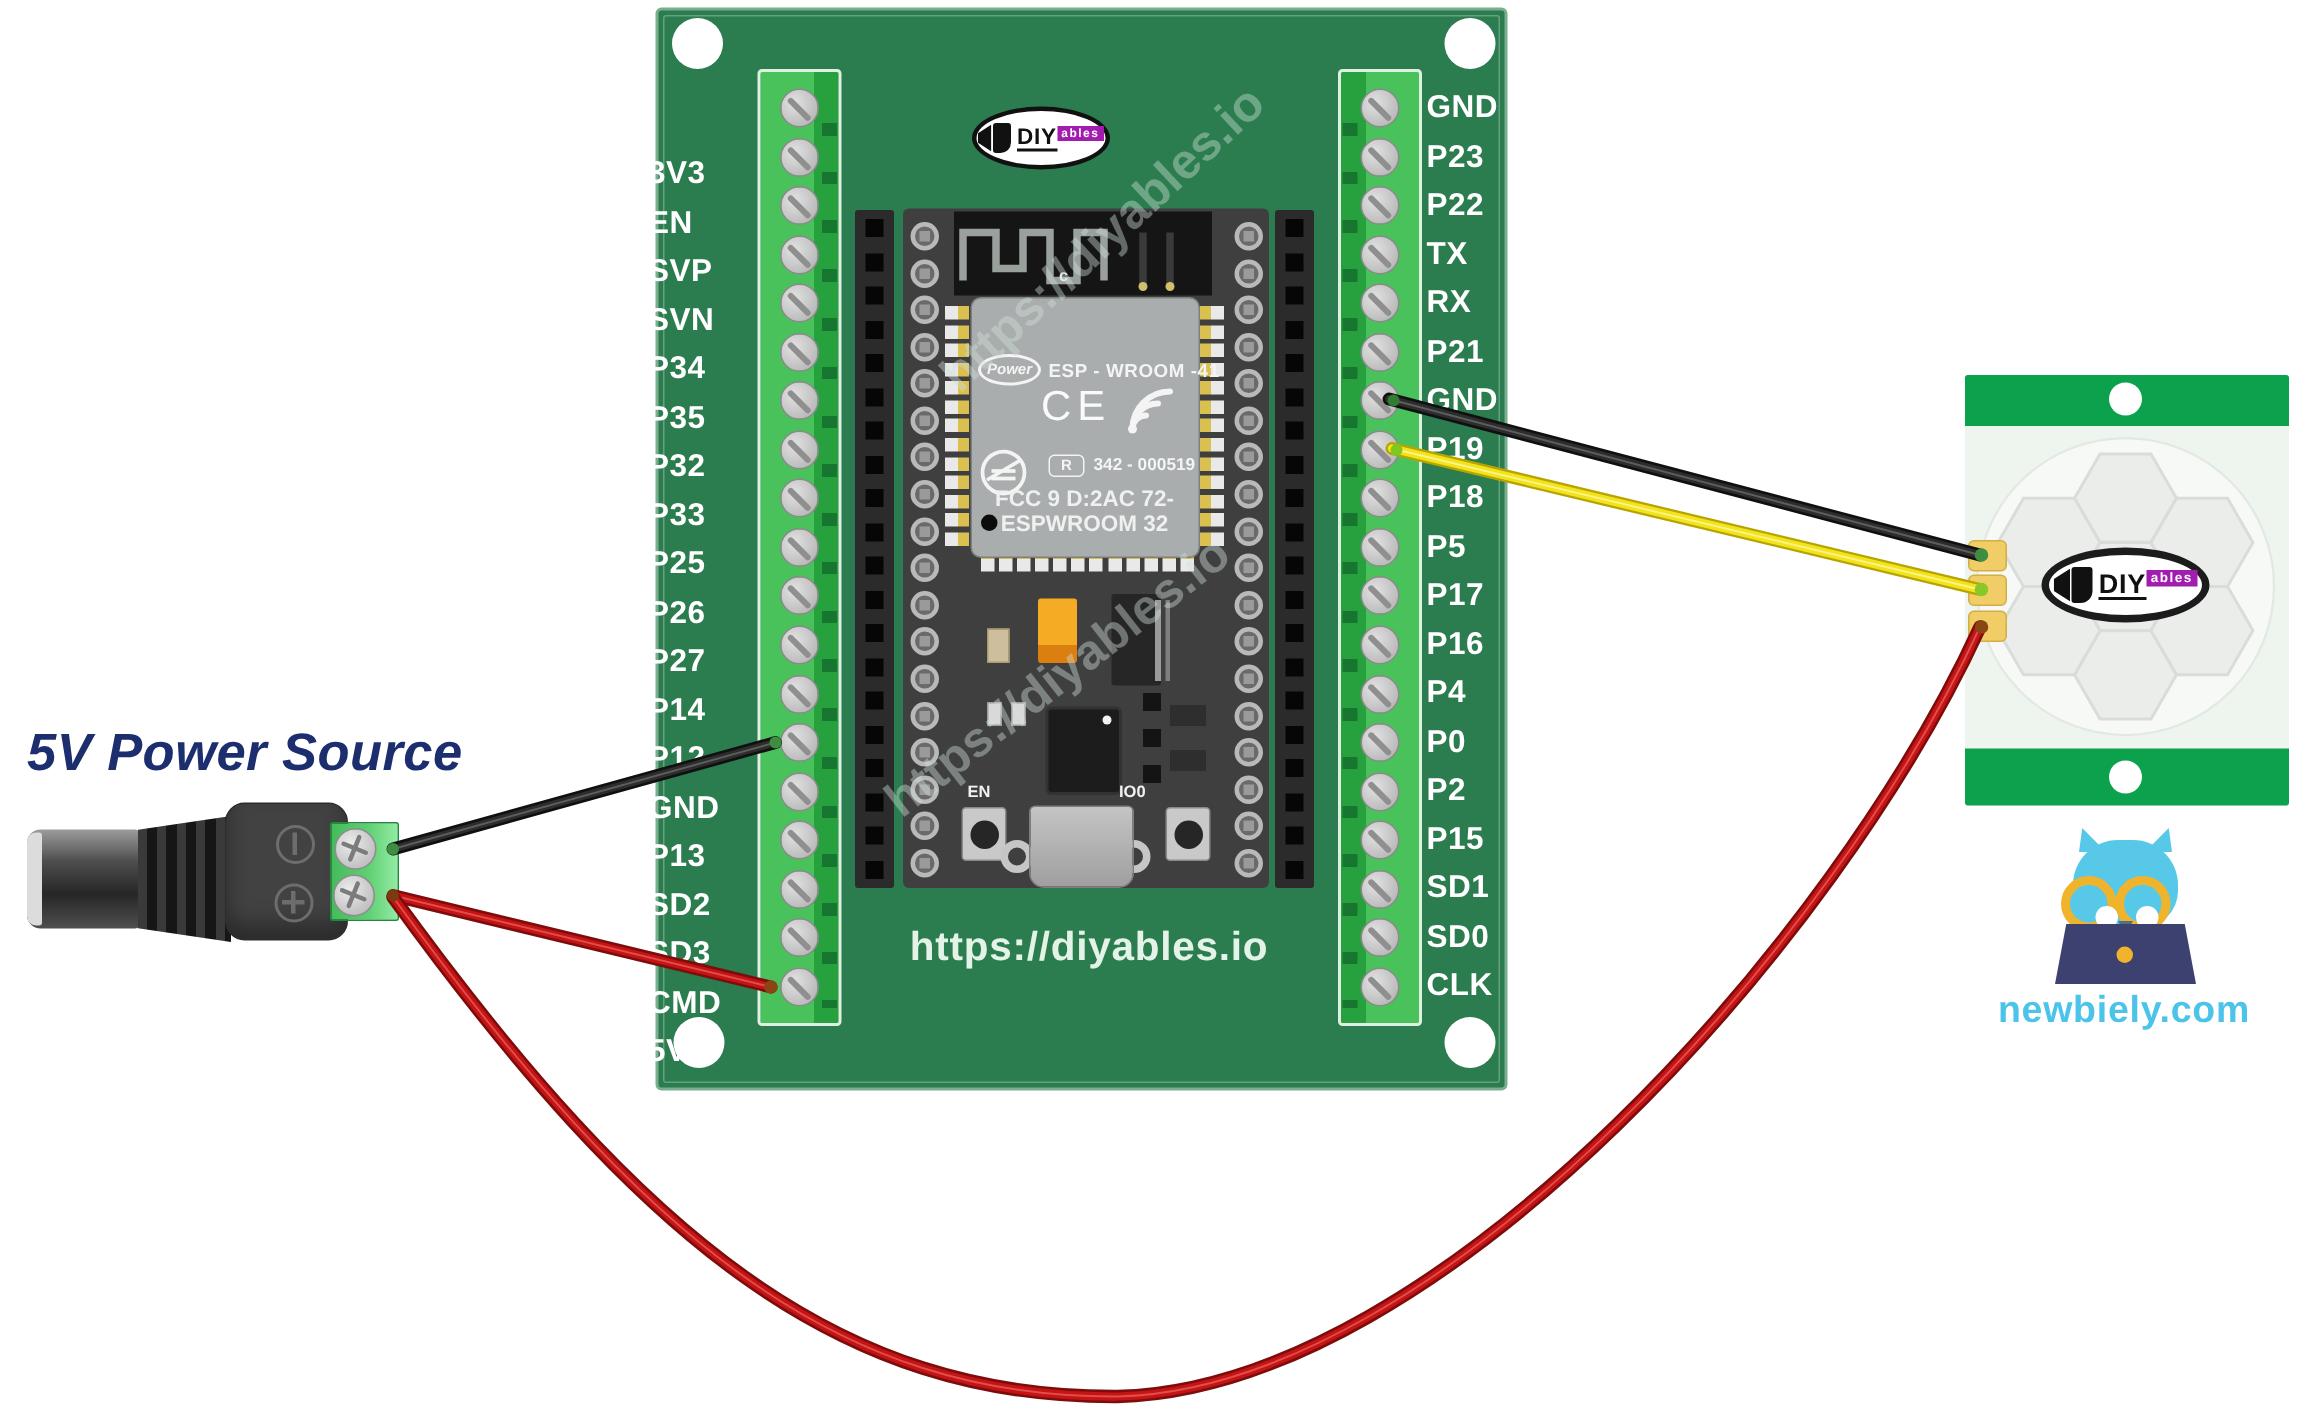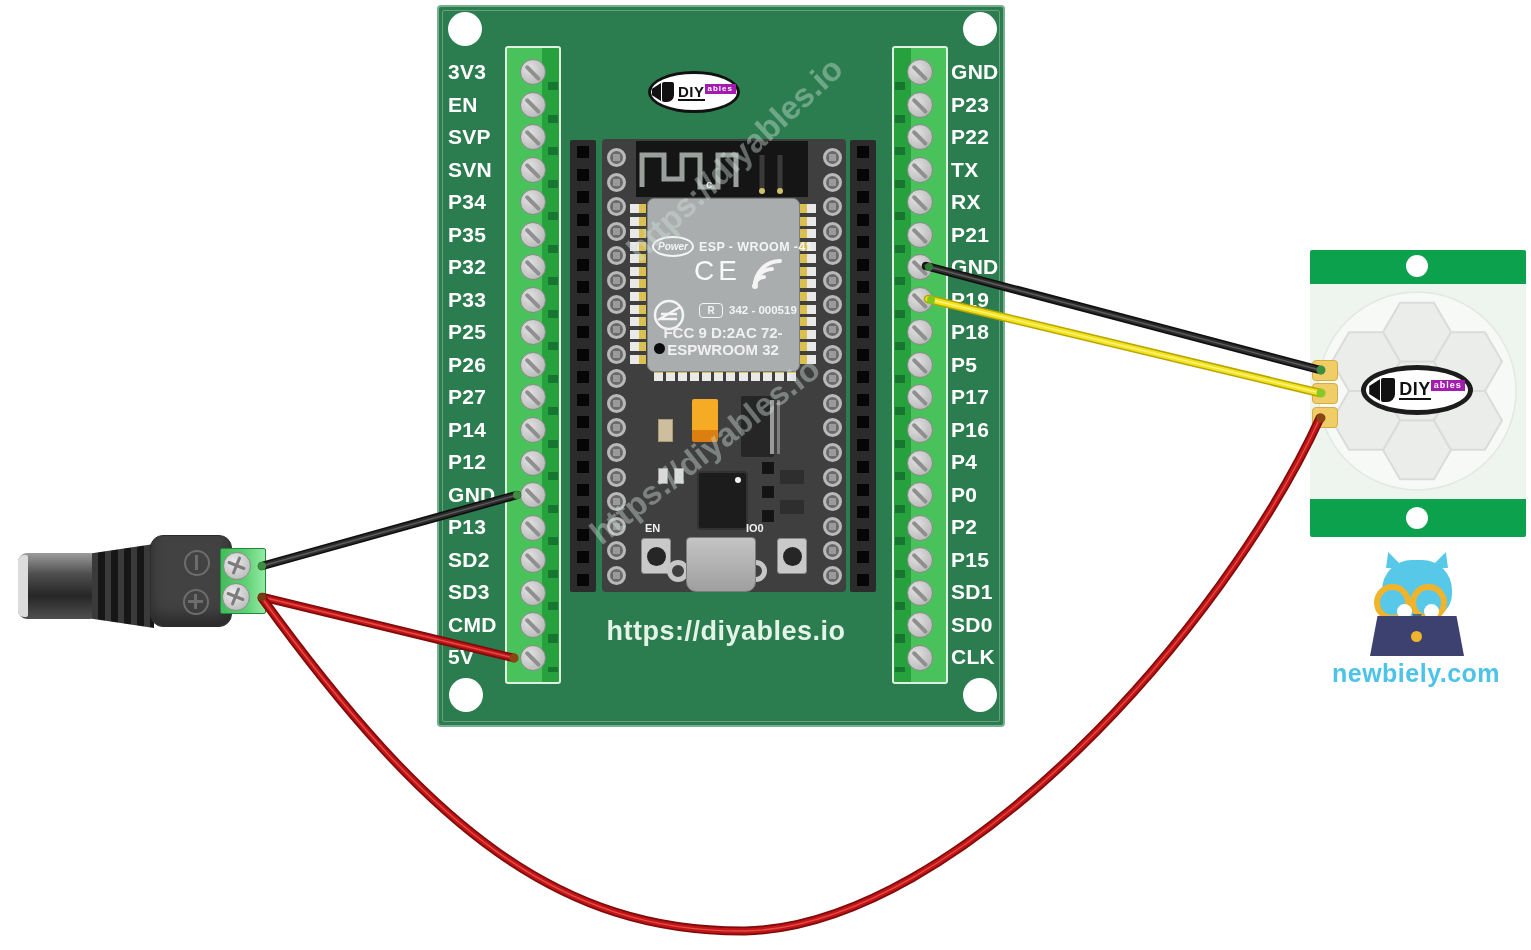--- a/index.html
+++ b/index.html
@@ -12,21 +12,21 @@
              background:#2b7c4e;border:2px solid #79ae8e;border-radius:4px;}
   #esp-board::after{content:'';position:absolute;inset:3px;border:1px solid rgba(255,255,255,.28);
              border-radius:2px;pointer-events:none;}
   .hole{position:absolute;width:34px;height:34px;border-radius:50%;background:#ffffff;}
   #hole-tl{left:448px;top:12px;} #hole-tr{left:963px;top:12px;}
   #hole-bl{left:449px;top:678px;} #hole-br{left:963px;top:678px;}
 
   
   .pin-col{position:absolute;display:flex;flex-direction:column;justify-content:space-between;
            height:607px;top:61px;}
-  #labels-left{left:448px;width:58px;}
+  #labels-left{left:432px;width:58px;margin-top:44px;}
   #labels-right{left:951px;width:52px;}
   .pin-label{height:22px;line-height:22px;font-size:21px;font-weight:600;color:#ffffff;letter-spacing:.3px;}
 
   
   .tblock{position:absolute;top:46px;width:56px;height:638px;border-radius:3px;
           border:2px solid #dff0e2;}
   #tb-left{left:505px;background:linear-gradient(90deg,#49c25c 0 68%,#27a03e 68% 100%);}
   #tb-right{left:892px;background:linear-gradient(90deg,#27a03e 0 32%,#49c25c 32% 100%);}
   #tb-left::after,#tb-right::after{content:'';position:absolute;top:10px;bottom:10px;width:10px;
           background:repeating-linear-gradient(180deg,rgba(0,0,0,0) 0 24px,rgba(9,84,36,.55) 24px 32.5px);}
@@ -516,20 +516,21 @@
     <span class="dl-ico">
       <span class="dl-wedge"></span>
         <span class="dl-block"></span>
       </span>
     <span class="dl-txt">
       <span class="dl-diy">DIY</span>
       <span class="dl-ables">ables</span>
     </span>
   </div>
 
+  <div id="power-title">5V Power Source</div>
   <div id="jack-tip"></div>
   <div id="jack-ridges"></div>
   <div id="jack-body"></div>
   <div class="jack-sym" id="sym-neg"></div>
   <div class="jack-sym" id="sym-pos"></div>
   <div id="pwr-terminal"></div>
   <div class="ph-screw" id="pwr-screw-neg"></div>
   <div class="ph-screw" id="pwr-screw-pos"></div>
 
   <div class="owl-ear" id="ear-left"></div>

